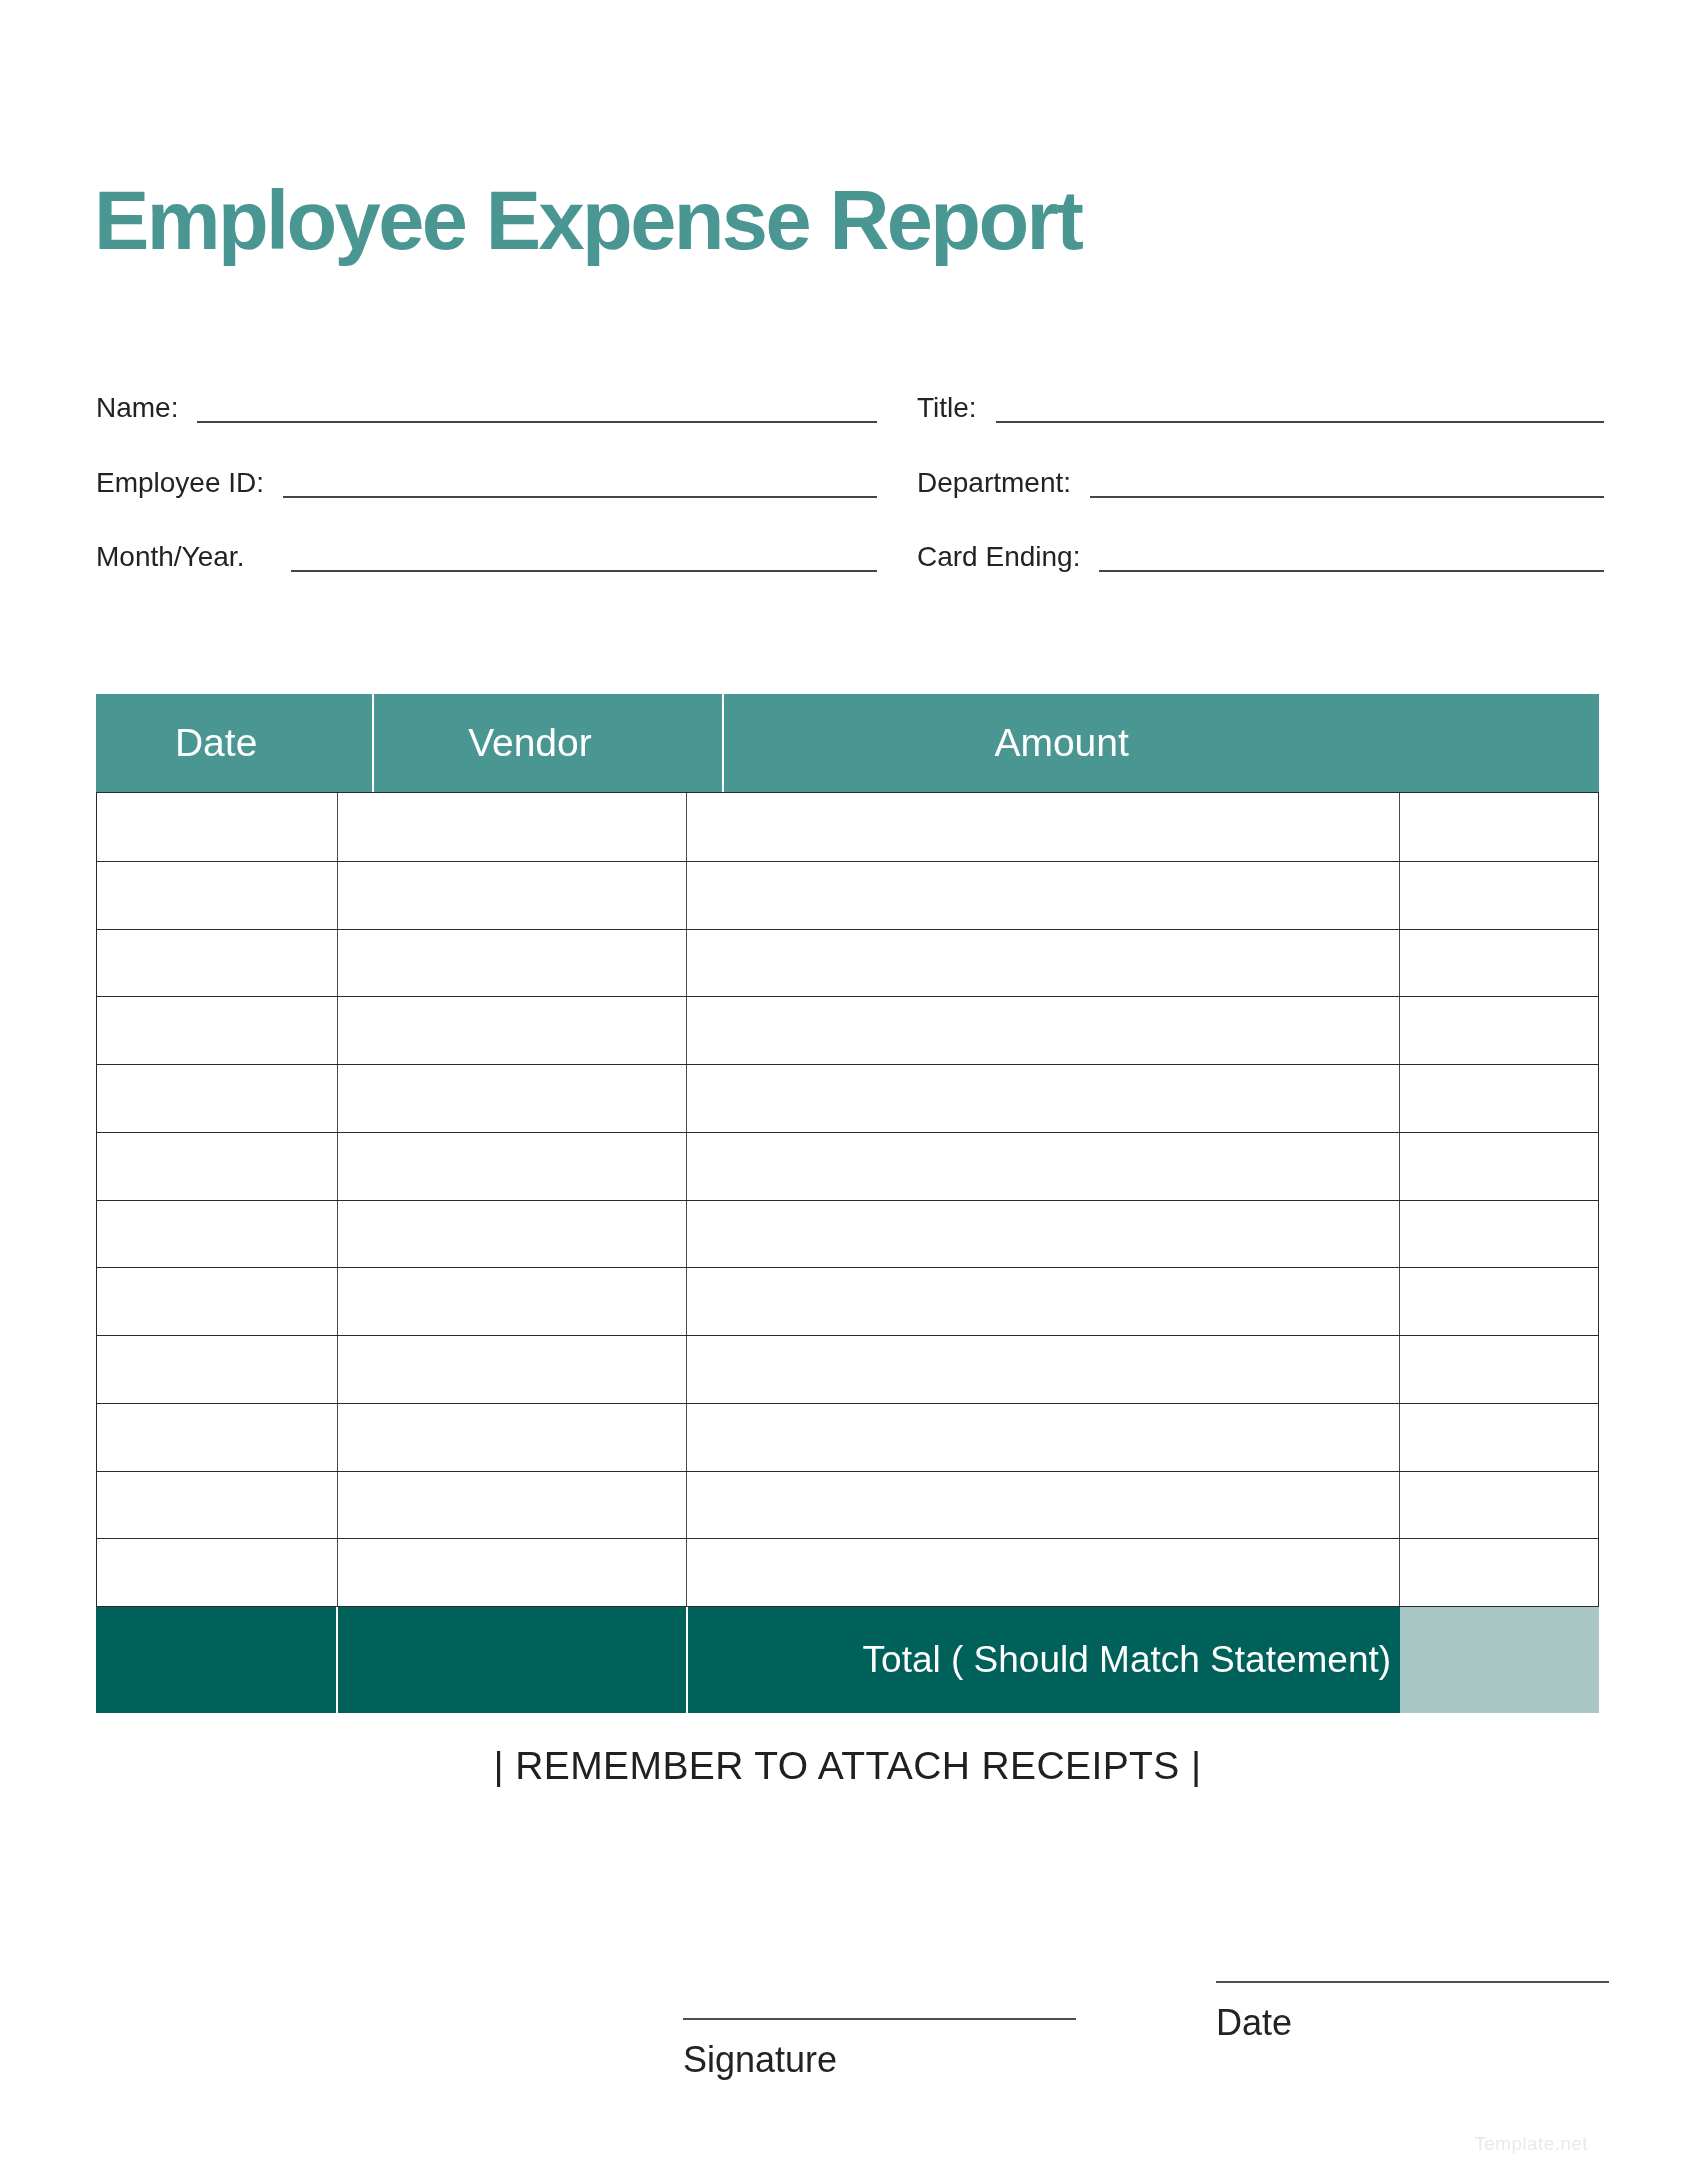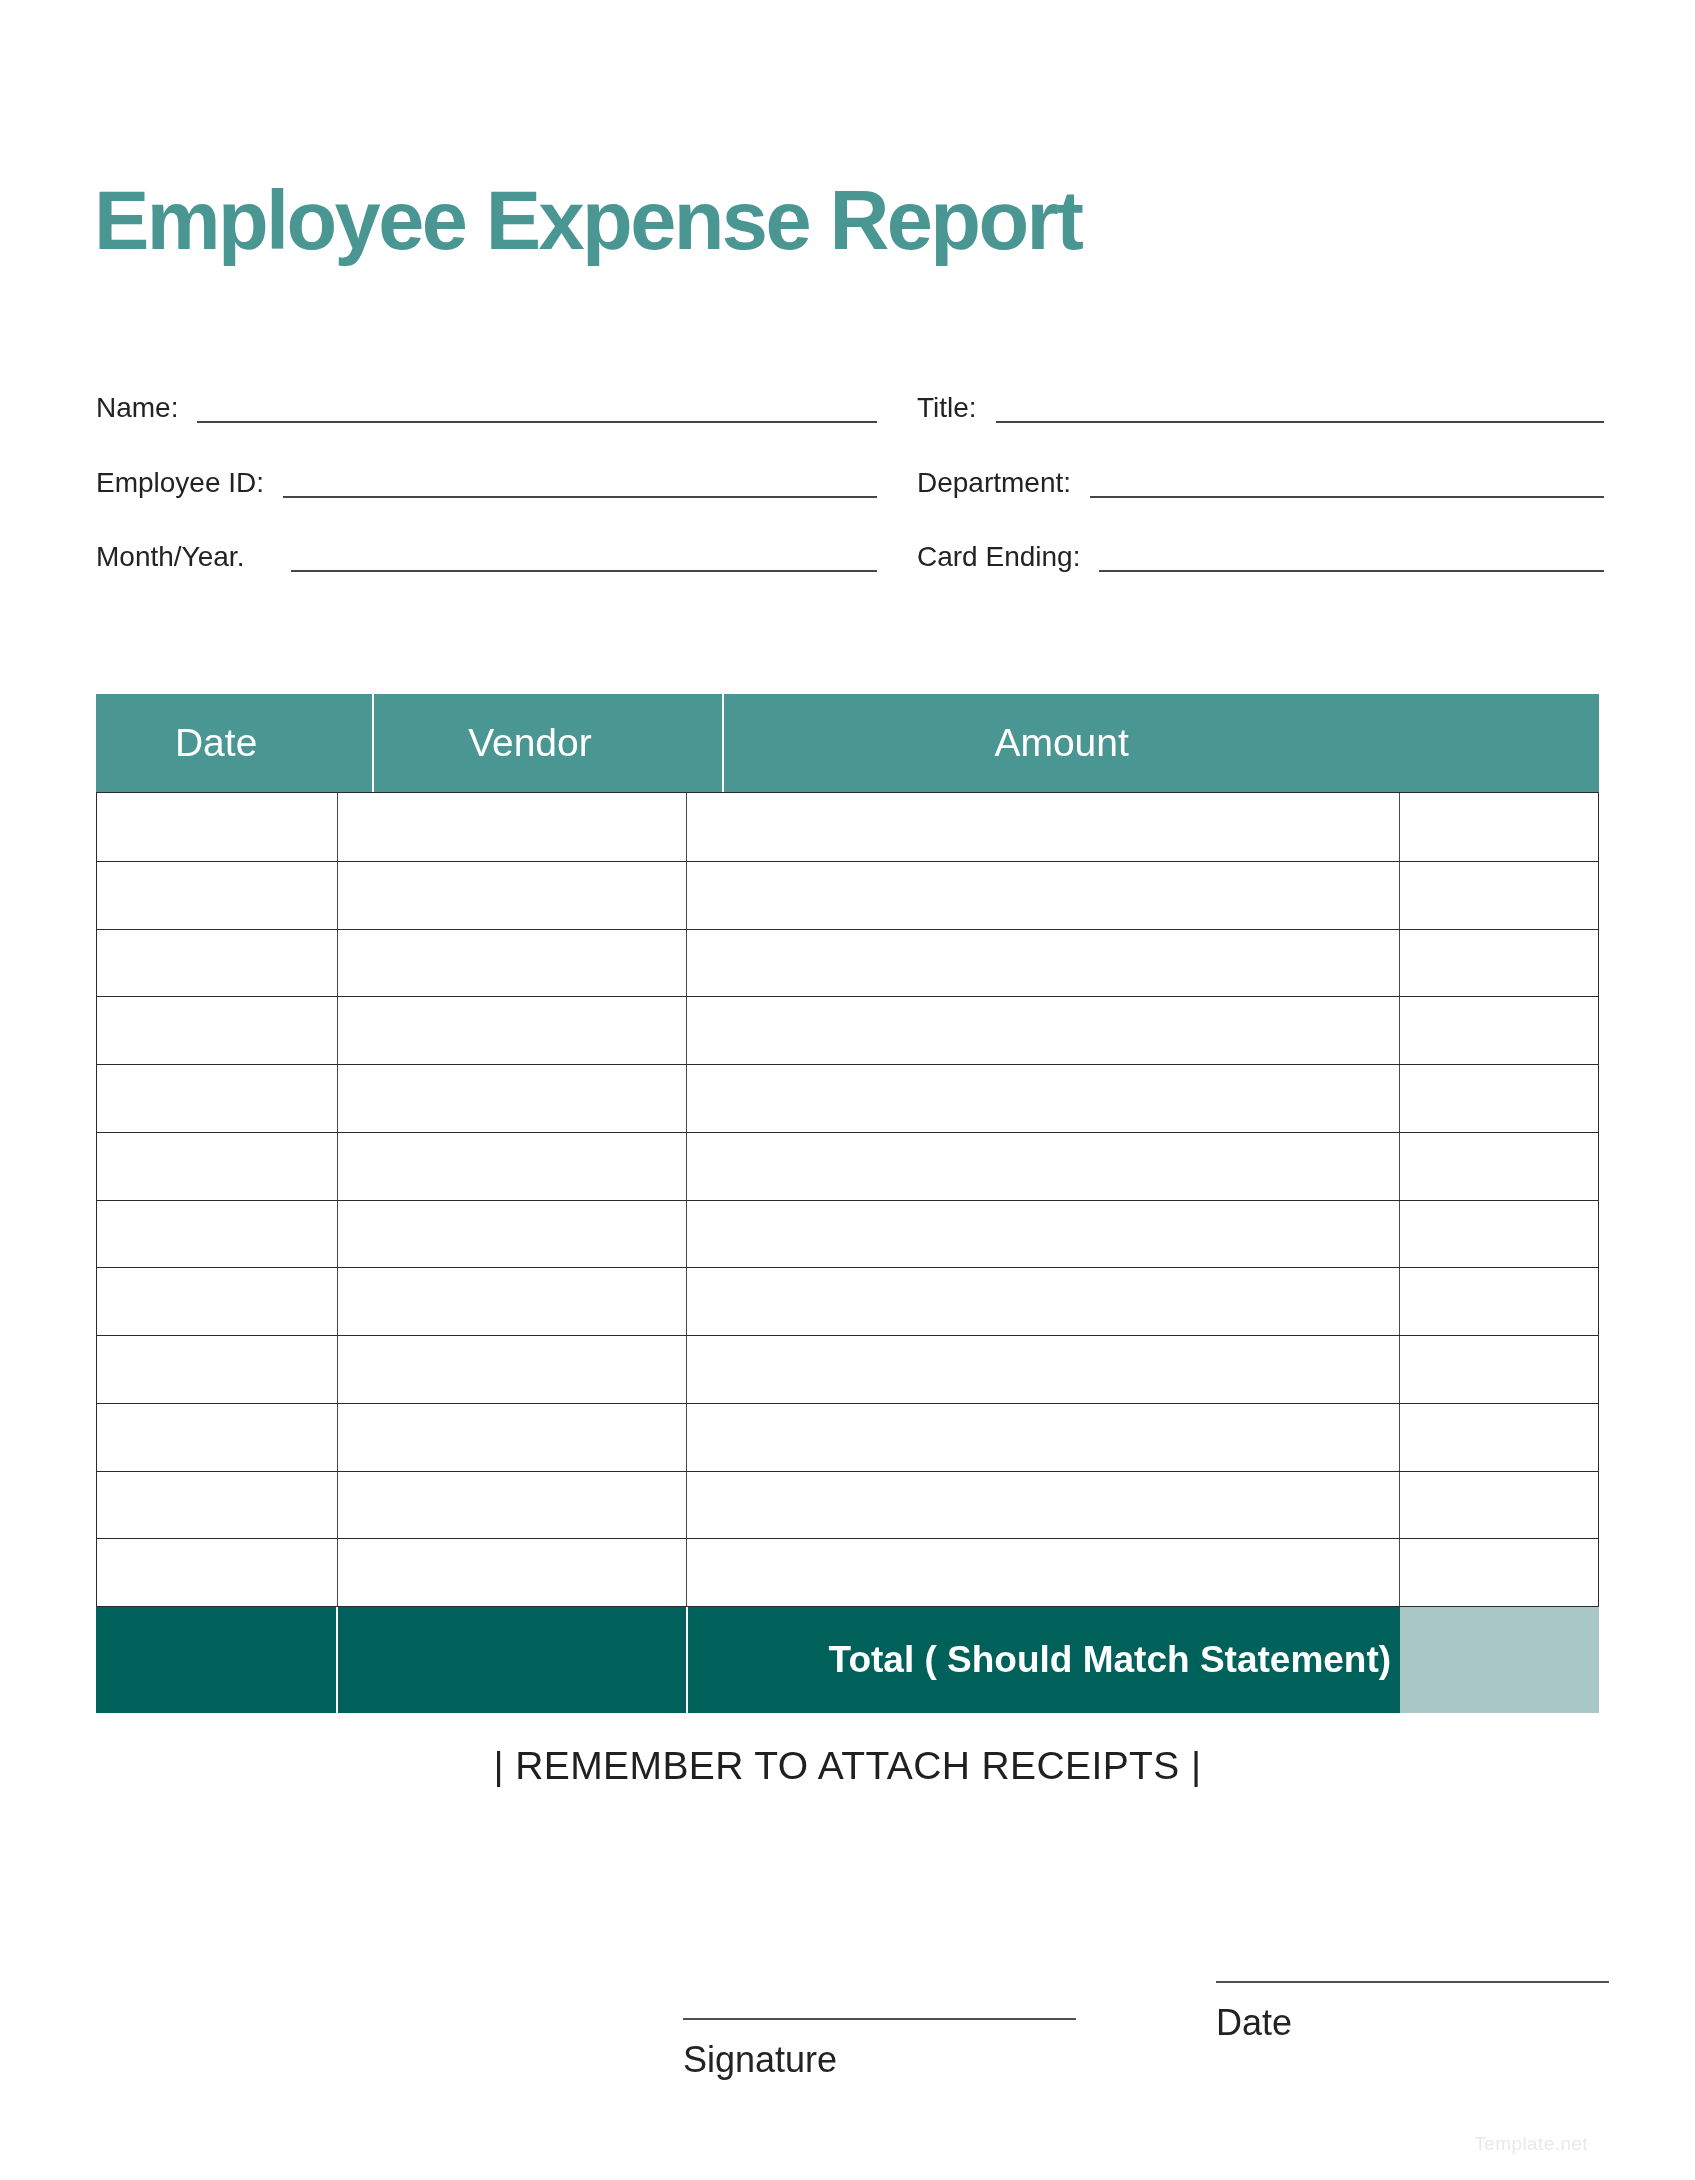--- a/index.html
+++ b/index.html
@@ -43,21 +43,21 @@
   
   .etable{position:absolute;left:96px;top:694px;width:1503px;}
   .ehead{display:grid;grid-template-columns:var(--cols);height:98px;background:var(--accent);}
   .hcell{display:flex;align-items:center;justify-content:center;color:#ffffff;font-size:39px;}
   .hcell + .hcell{border-left:2.6px solid #ffffff;margin-left:36px;}
   .ebody{height:815px;display:grid;grid-template-rows:repeat(12,1fr);border:1.7px solid var(--grid-dark);background:#ffffff;}
   .erow{display:grid;grid-template-columns:var(--cols);}
   .erow + .erow{border-top:1.7px solid var(--grid-dark);}
   .bcell + .bcell{border-left:0.9px solid var(--grid-light);}
   .etotal{display:grid;grid-template-columns:var(--cols);height:106px;}
-  .tcell{background:var(--accent-dark);font-weight:bold;}
+  .tcell{background:var(--accent-dark);}
   .tcell + .tcell{border-left:2.6px solid #ffffff;}
   .tcell.t-desc{display:flex;align-items:center;justify-content:flex-end;
     color:#ffffff;font-size:37px;padding-right:8.5px;white-space:nowrap;}
   .tcell.t-amount{background:var(--accent-light);border-left:none;}
 
   
   .notice{
     position:absolute;left:96px;top:1744px;width:1503px;
     text-align:center;font-size:39px;color:#202020;letter-spacing:0.4px;white-space:nowrap;
   }

